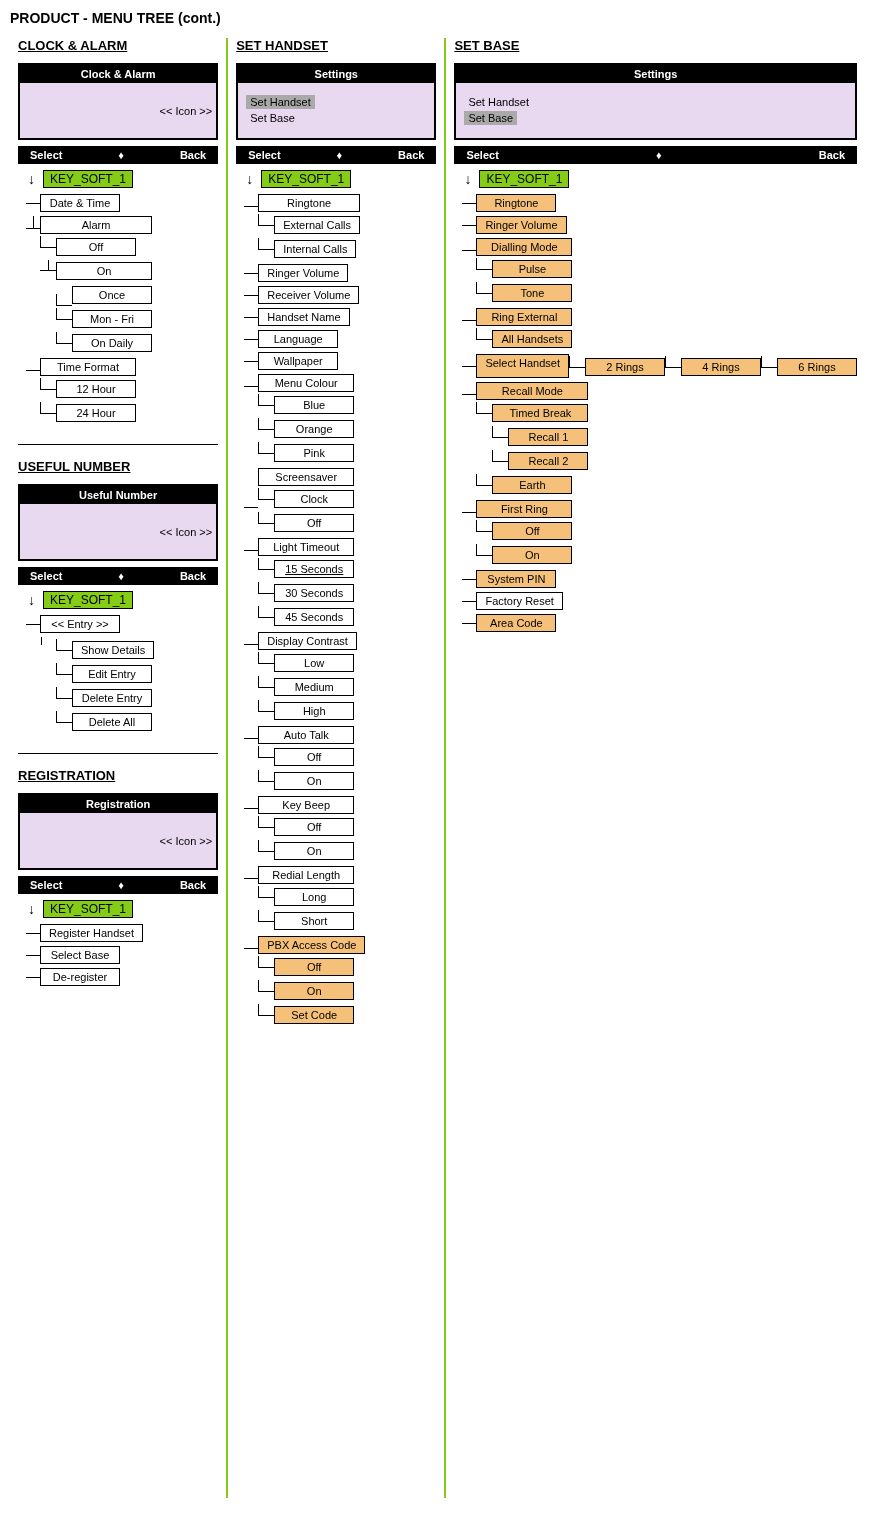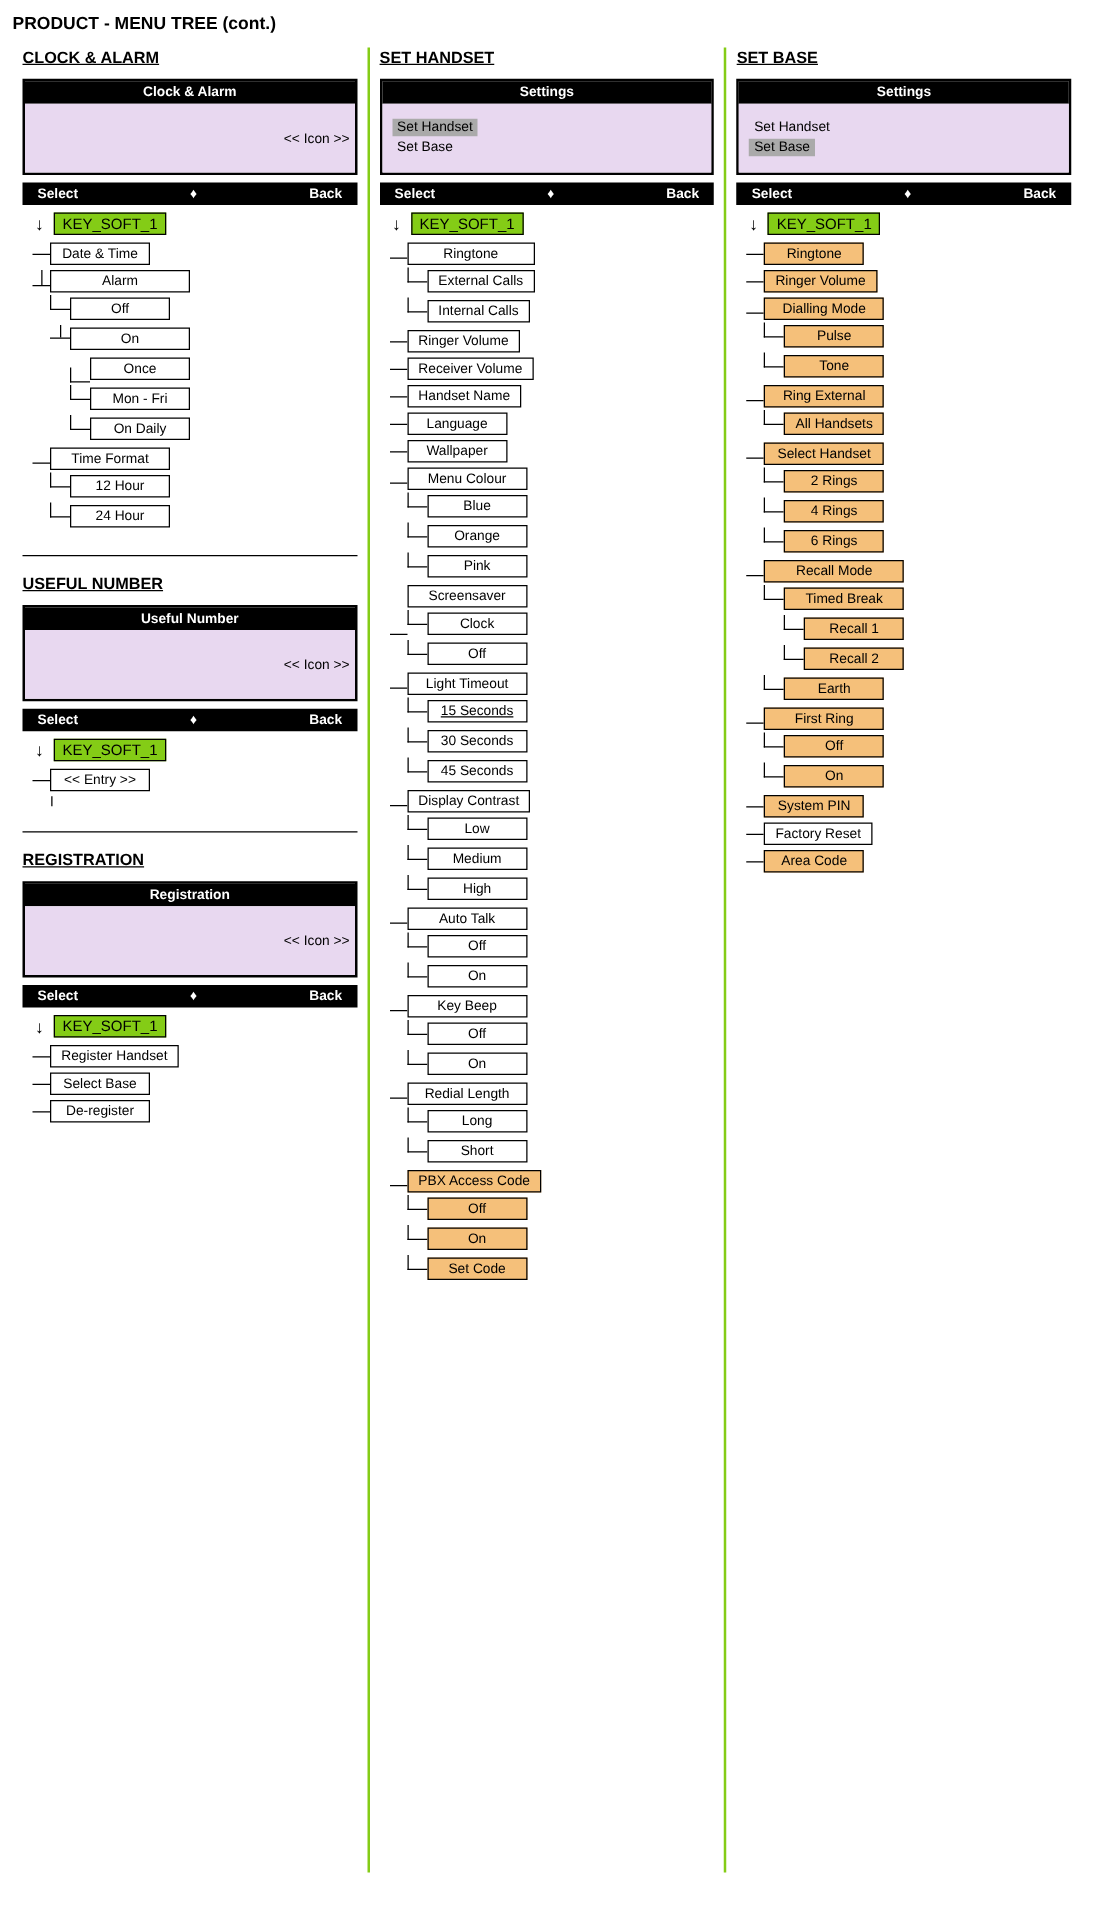--- a/index.html
+++ b/index.html
@@ -235,20 +235,38 @@
 
       <div style="display:flex;flex-direction:column;margin-left:8px;">
         <div style="display:flex;align-items:center;margin:2px 0;">
           <div style="width:14px;height:1px;background:#000;flex-shrink:0;"></div>
           <div class="node-box">&lt;&lt; Entry &gt;&gt;</div>
         </div>
         <div style="display:flex;align-items:flex-start;margin:2px 0;">
           <div style="display:flex;flex-direction:column;width:30px;flex-shrink:0;">
             <div style="width:1px;background:#000;min-height:8px;margin:0 auto;"></div>
           </div>
+          <div style="display:flex;flex-direction:column;">
+            <div style="display:flex;align-items:flex-start;margin-top:2px;">
+              <div style="width:16px;flex-shrink:0;border-left:1px solid #000;border-bottom:1px solid #000;height:12px;"></div>
+              <div class="node-box" style="margin:2px 0;">Show Details</div>
+            </div>
+            <div style="display:flex;align-items:flex-start;margin-top:2px;">
+              <div style="width:16px;flex-shrink:0;border-left:1px solid #000;border-bottom:1px solid #000;height:12px;"></div>
+              <div class="node-box" style="margin:2px 0;">Edit Entry</div>
+            </div>
+            <div style="display:flex;align-items:flex-start;margin-top:2px;">
+              <div style="width:16px;flex-shrink:0;border-left:1px solid #000;border-bottom:1px solid #000;height:12px;"></div>
+              <div class="node-box" style="margin:2px 0;">Delete Entry</div>
+            </div>
+            <div style="display:flex;align-items:flex-start;margin-top:2px;">
+              <div style="width:16px;flex-shrink:0;border-left:1px solid #000;border-bottom:1px solid #000;height:12px;"></div>
+              <div class="node-box" style="margin:2px 0;">Delete All</div>
+            </div>
+          </div>
         </div>
       </div>
 
       <div class="section-sep"></div>
       <div class="col-title">REGISTRATION</div>
 
       <div class="screen-box">
         <div class="screen-header">Registration</div>
         <div class="screen-body">
           <span>&lt;&lt; Icon &gt;&gt;</span>
@@ -533,21 +551,21 @@
             <div class="node-box-orange">Ring External</div>
             <div style="display:flex;align-items:flex-start;margin-top:2px;">
               <div style="width:16px;flex-shrink:0;border-left:1px solid #000;border-bottom:1px solid #000;height:12px;"></div>
               <div class="node-box-orange" style="margin:2px 0;">All Handsets</div>
             </div>
           </div>
         </div>
 
         <div style="display:flex;align-items:flex-start;margin:2px 0;">
           <div style="width:14px;height:1px;background:#000;flex-shrink:0;margin-top:12px;"></div>
-          <div style="display:flex;flex-direction:column;">
+          <div style="display:flex;">
             <div class="node-box-orange">Select Handset</div>
             <div style="display:flex;align-items:flex-start;margin-top:2px;">
               <div style="width:16px;flex-shrink:0;border-left:1px solid #000;border-bottom:1px solid #000;height:12px;"></div>
               <div class="node-box-orange" style="margin:2px 0;">2 Rings</div>
             </div>
             <div style="display:flex;align-items:flex-start;margin-top:2px;">
               <div style="width:16px;flex-shrink:0;border-left:1px solid #000;border-bottom:1px solid #000;height:12px;"></div>
               <div class="node-box-orange" style="margin:2px 0;">4 Rings</div>
             </div>
             <div style="display:flex;align-items:flex-start;margin-top:2px;">

